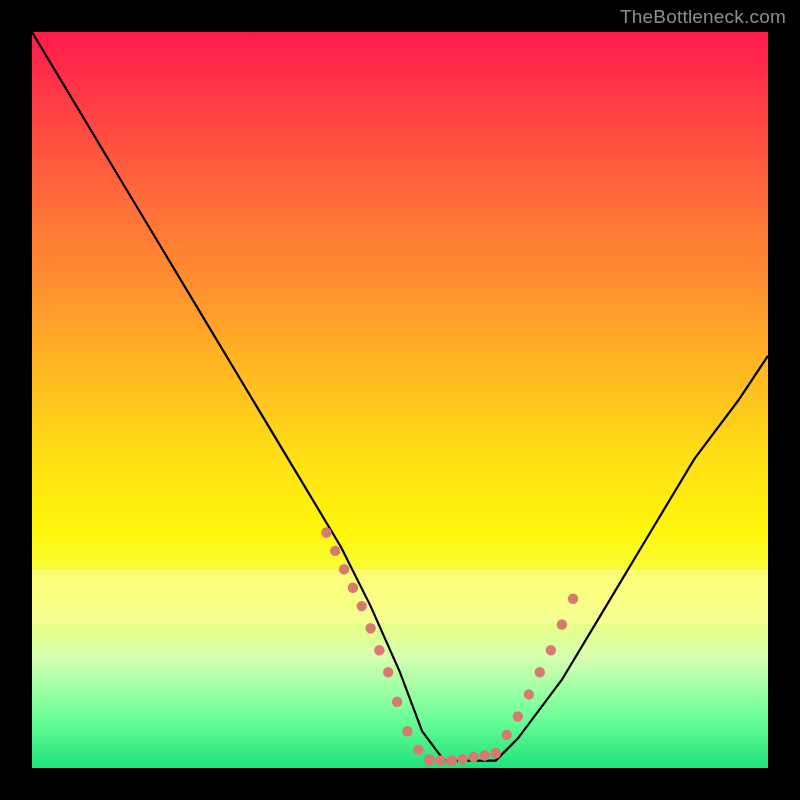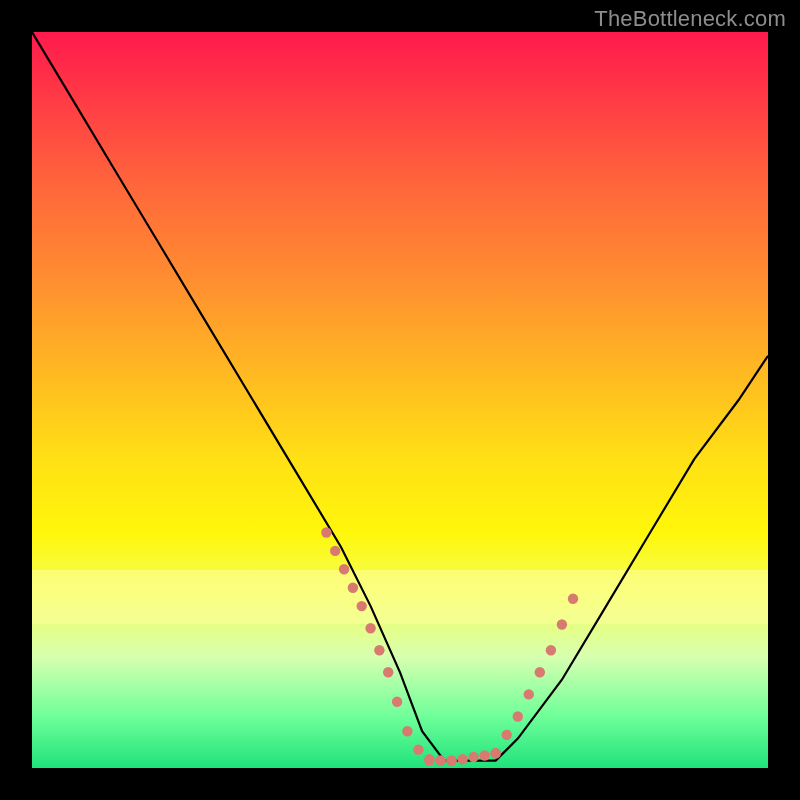--- a/index.html
+++ b/index.html
@@ -36,21 +36,21 @@
     position: absolute;
     left: 0;
     width: 100%;
     background: rgba(255, 255, 160, 0.55);
   }
   .watermark {
     position: absolute;
     top: 6px;
     right: 14px;
     color: #8d8d8d;
-    font-size: 22px;
+    font-size: 19px;
     letter-spacing: 0.2px;
     font-weight: 500;
   }
   svg {
     position: absolute;
     left: 0;
     top: 0;
   }
 </style>
 </head>

